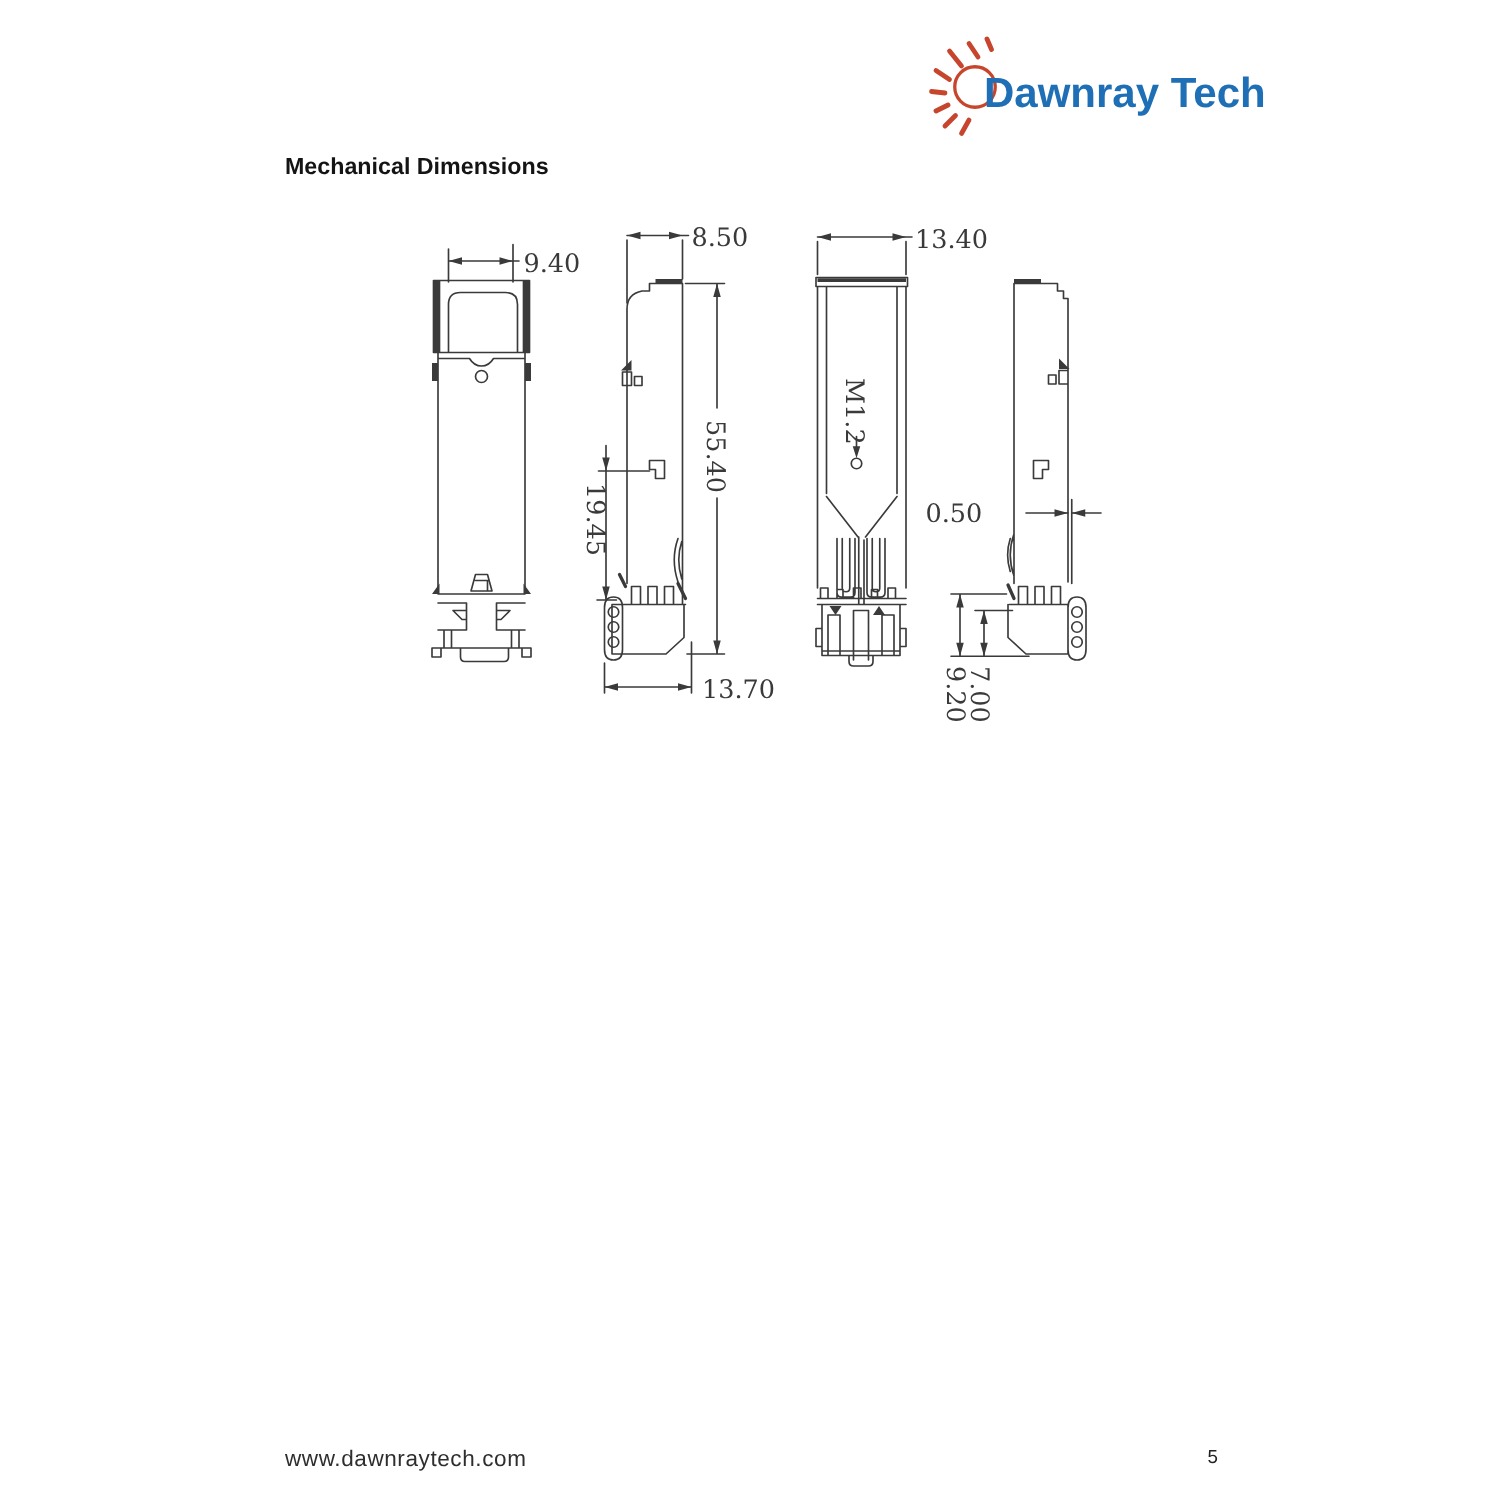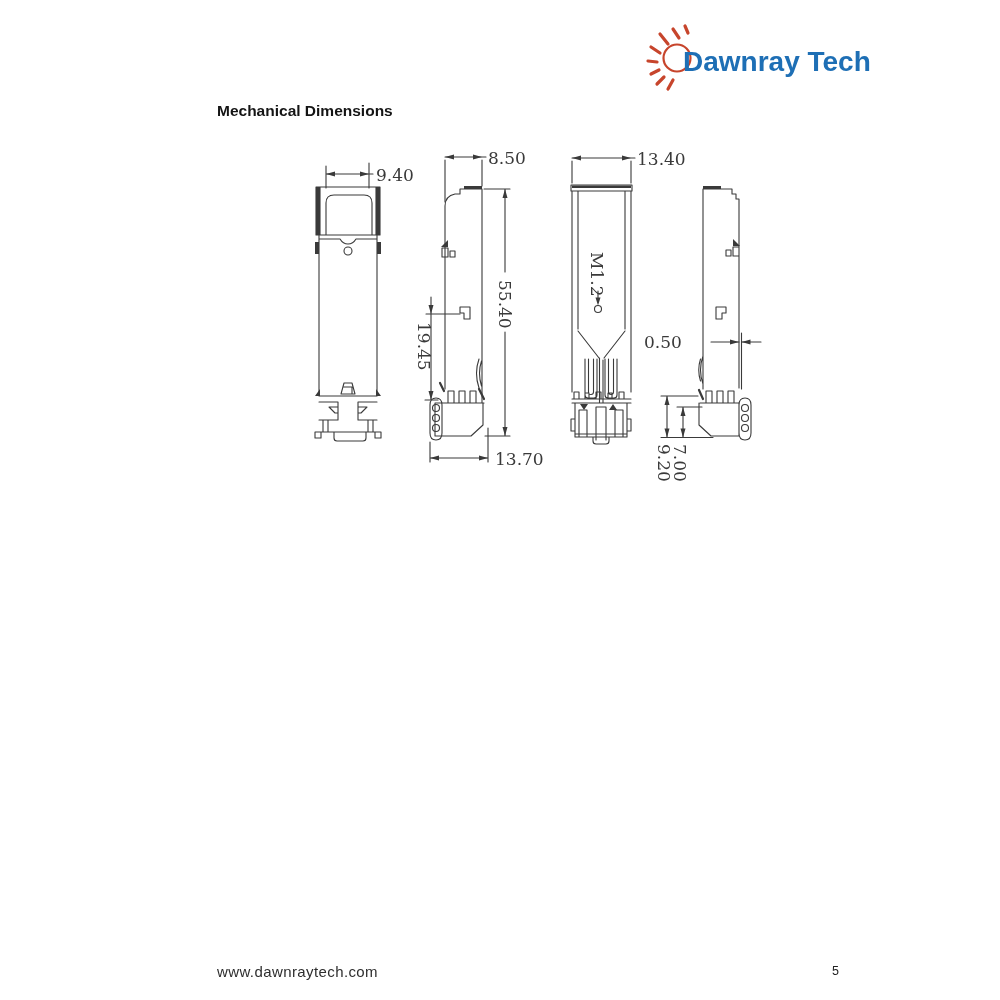--- a/index.html
+++ b/index.html
@@ -1,17 +1,17 @@
 <!DOCTYPE html>
 <html><head>
 <meta charset="utf-8">
 <style>
   html,body{margin:0;padding:0;background:#ffffff;}
   .page{position:relative;width:845px;height:1000px;background:#fff;overflow:hidden;
-        font-family:"Liberation Sans",sans-serif;margin-left:27px;}
+        font-family:"Liberation Sans",sans-serif;}
   svg{display:block;}
   .ln{fill:none;stroke:#3a3a3a;stroke-width:1.1;stroke-linecap:round;stroke-linejoin:round;}
   .thk{fill:none;stroke:#3a3a3a;stroke-width:3;stroke-linecap:butt;}
   .tk2{fill:none;stroke:#3a3a3a;stroke-width:2.2;stroke-linecap:round;}
   .fl{fill:#3a3a3a;stroke:none;}
   .dim{font-family:"DejaVu Serif",serif;font-size:17px;fill:#3a3a3a;}
   .logo-text{font-family:"Liberation Sans",sans-serif;font-weight:bold;font-size:28px;fill:#1e6fb5;}
   .ray{stroke:#c7452c;stroke-width:3.2;stroke-linecap:round;fill:none;}
   .sun{fill:none;stroke:#c7452c;stroke-width:2.2;}
   .heading{font-family:"Liberation Sans",sans-serif;font-weight:bold;font-size:15.5px;fill:#141414;}

